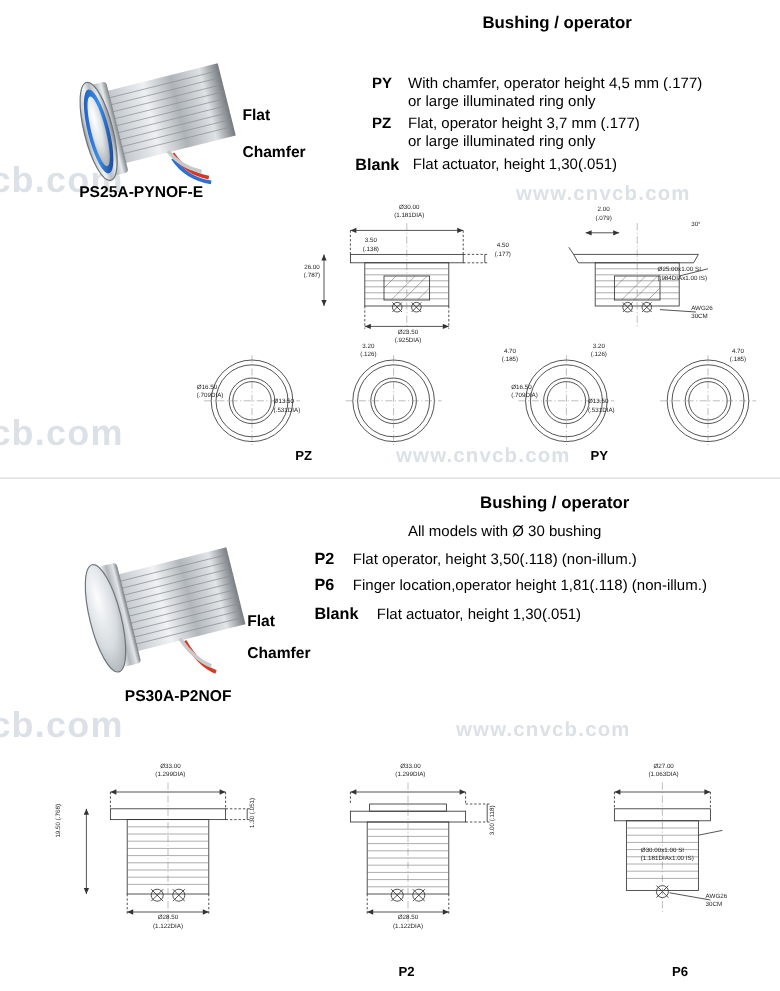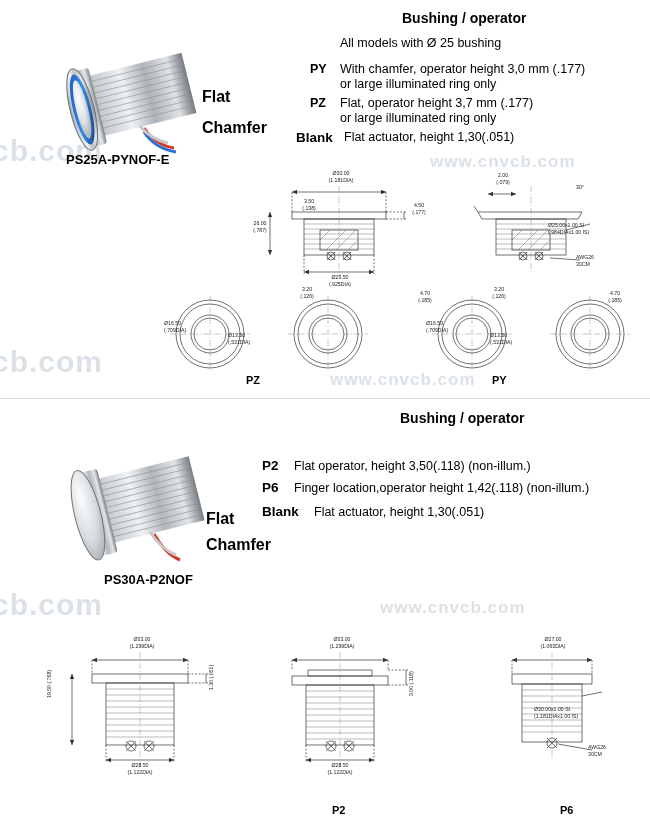--- a/index.html
+++ b/index.html
@@ -9,21 +9,21 @@
   }
   .wm{
     position:absolute;color:#cfd8df;opacity:.75;font-weight:bold;
     font-family:"Liberation Sans",sans-serif;white-space:nowrap;pointer-events:none;
     letter-spacing:1px;
   }
   .sec{position:absolute;}
   .title{font-weight:bold;font-size:14px;}
   .sub{font-size:12.5px;}
   .code{font-weight:bold;font-size:12.5px;}
-  .lbl{font-weight:bold;font-size:16px;}
+  .lbl{font-weight:bold;font-size:13px;}
   .dim{font-size:5.2px;font-family:"Liberation Sans",sans-serif;color:#222;white-space:nowrap;line-height:1.25;}
   .dimc{font-size:5.2px;font-family:"Liberation Sans",sans-serif;color:#222;white-space:nowrap;line-height:1.25;text-align:center;}
   .partname{font-weight:bold;font-size:13px;}
   .capt{font-weight:bold;font-size:11px;}
   svg{display:block;}
   .hr{position:absolute;left:0;width:650px;height:1px;background:#d9d9d9;}
 </style>
 </head>
 <body>
 
@@ -92,25 +92,24 @@
       <path d="M104 124 C112 136 124 142 136 144" stroke="#2f6fd0" stroke-width="3" fill="none"></path>
       <path d="M100 118 C108 128 118 133 128 135" stroke="#c8c8c8" stroke-width="3" fill="none"></path>
     </svg>
   </div>
 
   <div class="lbl" style="position:absolute;left:202px;top:88px;">Flat</div>
   <div class="lbl" style="position:absolute;left:202px;top:119px;">Chamfer</div>
   <div class="partname" style="position:absolute;left:66px;top:152px;">PS25A-PYNOF-E</div>
 
   <div class="title" style="position:absolute;left:402px;top:10px;">Bushing / operator</div>
-  <div class="sub" style="position:absolute;left:340px;top:36px;">All models with Ø 25 bushing</div>
 
   <div style="position:absolute;left:310px;top:62px;width:340px;">
     <span class="code" style="position:absolute;left:0;top:0;">PY</span>
-    <span class="sub" style="position:absolute;left:30px;top:0;">With chamfer, operator height 3,0 mm (.177)</span>
+    <span class="sub" style="position:absolute;left:30px;top:0;">With chamfer, operator height 4,5 mm (.177)</span>
     <span class="sub" style="position:absolute;left:30px;top:15px;">or large illuminated ring only</span>
   </div>
 
   <div style="position:absolute;left:310px;top:96px;width:340px;">
     <span class="code" style="position:absolute;left:0;top:0;">PZ</span>
     <span class="sub" style="position:absolute;left:30px;top:0;">Flat, operator height 3,7 mm (.177)</span>
     <span class="sub" style="position:absolute;left:30px;top:15px;">or large illuminated ring only</span>
   </div>
 
   <div style="position:absolute;left:296px;top:130px;width:360px;">
@@ -350,28 +349,29 @@
       <path d="M106 126 C114 140 122 148 132 152" stroke="#d23b2a" stroke-width="3" fill="none"></path>
       <path d="M102 124 C110 136 118 143 128 147" stroke="#c9c9c9" stroke-width="3" fill="none"></path>
     </svg>
   </div>
 
   <div class="lbl" style="position:absolute;left:206px;top:110px;">Flat</div>
   <div class="lbl" style="position:absolute;left:206px;top:136px;">Chamfer</div>
   <div class="partname" style="position:absolute;left:80px;top:172px;padding-left:24px;">PS30A-P2NOF</div>
 
   <div class="title" style="position:absolute;left:400px;top:10px;">Bushing / operator</div>
+  <div class="sub" style="position:absolute;left:340px;top:36px;">All models with Ø 30 bushing</div>
 
   <div style="position:absolute;left:262px;top:58px;width:390px;">
     <span class="code" style="position:absolute;left:0;top:0;font-size:13.5px;">P2</span>
     <span class="sub" style="position:absolute;left:32px;top:1px;">Flat operator, height 3,50(.118) (non-illum.)</span>
   </div>
   <div style="position:absolute;left:262px;top:80px;width:390px;">
     <span class="code" style="position:absolute;left:0;top:0;font-size:13.5px;">P6</span>
-    <span class="sub" style="position:absolute;left:32px;top:1px;">Finger location,operator height 1,42(.118) (non-illum.)</span>
+    <span class="sub" style="position:absolute;left:32px;top:1px;">Finger location,operator height 1,81(.118) (non-illum.)</span>
   </div>
   <div style="position:absolute;left:262px;top:104px;width:390px;">
     <span class="code" style="position:absolute;left:0;top:0;font-size:13.5px;">Blank</span>
     <span class="sub" style="position:absolute;left:52px;top:1px;">Flat actuator, height 1,30(.051)</span>
   </div>
 
   <div style="position:absolute;left:36px;top:212px;">
     <svg width="200" height="170" viewBox="0 0 200 170">
       <g stroke="#333" fill="none" stroke-width="0.7">
         <line x1="56" y1="48" x2="152" y2="48"></line>

